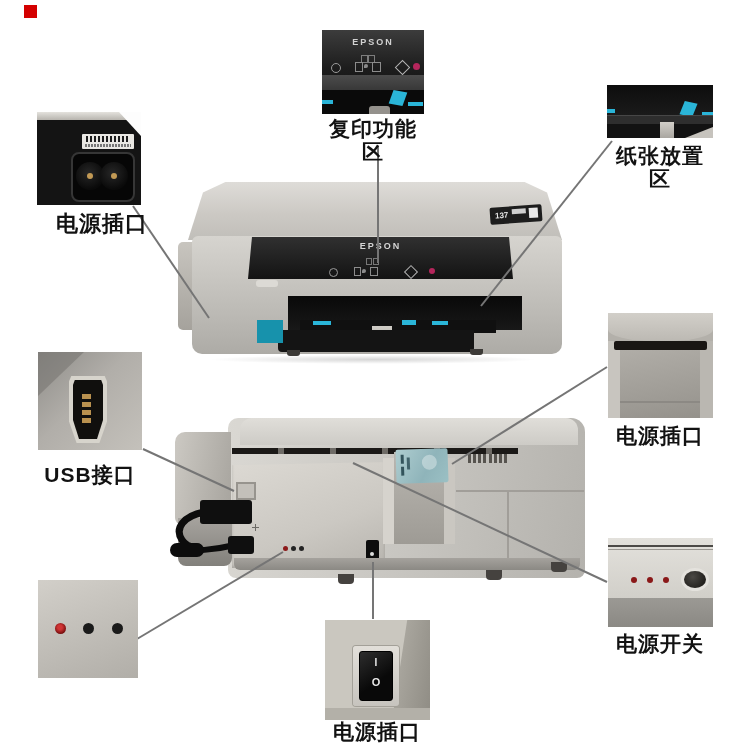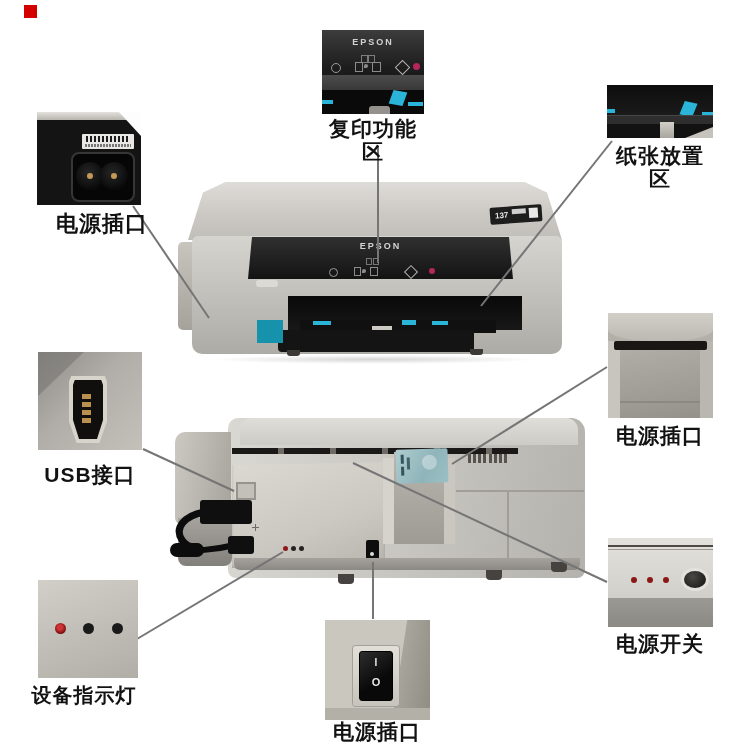--- a/index.html
+++ b/index.html
@@ -400,16 +400,15 @@
       </div>
     </div>
   </div>
 
   <div class="callout-label" id="lb-power-socket">电源插口</div>
   <div class="callout-label" id="lb-copy-panel">复印功能区</div>
   <div class="callout-label" id="lb-usb-port">USB接口</div>
   <div class="callout-label" id="lb-paper-area">纸张放置区</div>
   <div class="callout-label" id="lb-id-slot">电源插口</div>
   <div class="callout-label" id="lb-card-leds">电源开关</div>
-  <div class="callout-label" id="lb-device-leds">设备指示灯</div>
   <div class="callout-label" id="lb-power-switch">电源插口</div>
 
 </div>
 
 </body></html>

